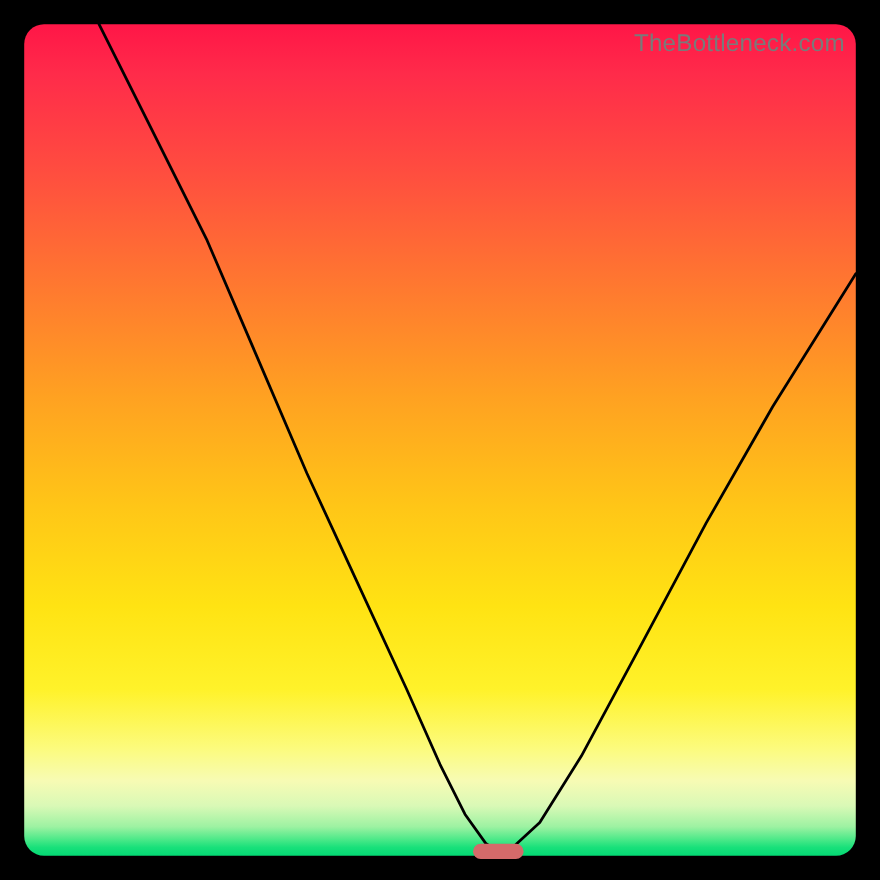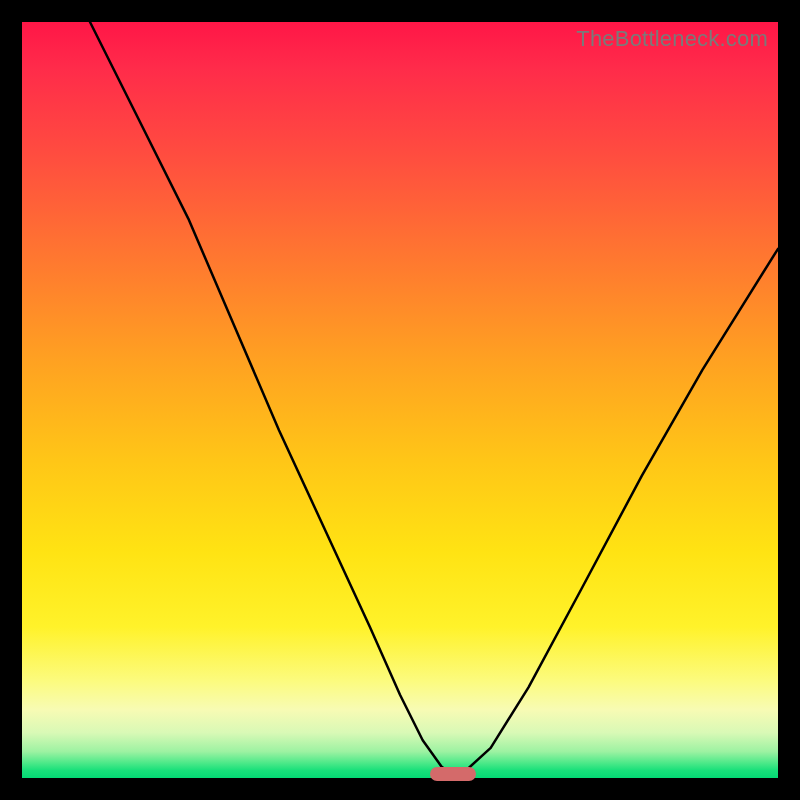--- a/index.html
+++ b/index.html
@@ -35,20 +35,21 @@
       #ffe313 70%,
       #fff22a 80%,
       #fcfb7c 87%,
       #f7fbb4 91%,
       #d9f9b6 94%,
       #9df2a2 96.5%,
       #4de989 98%,
       #18e07a 99%,
       #04d974 100%
     );
+    border-radius: 18px;
   }
   .watermark {
     position: absolute;
     top: 4px;
     right: 10px;
     color: #7a7a7a;
     font-size: 22px;
     font-weight: 500;
     letter-spacing: 0.2px;
     user-select: none;

